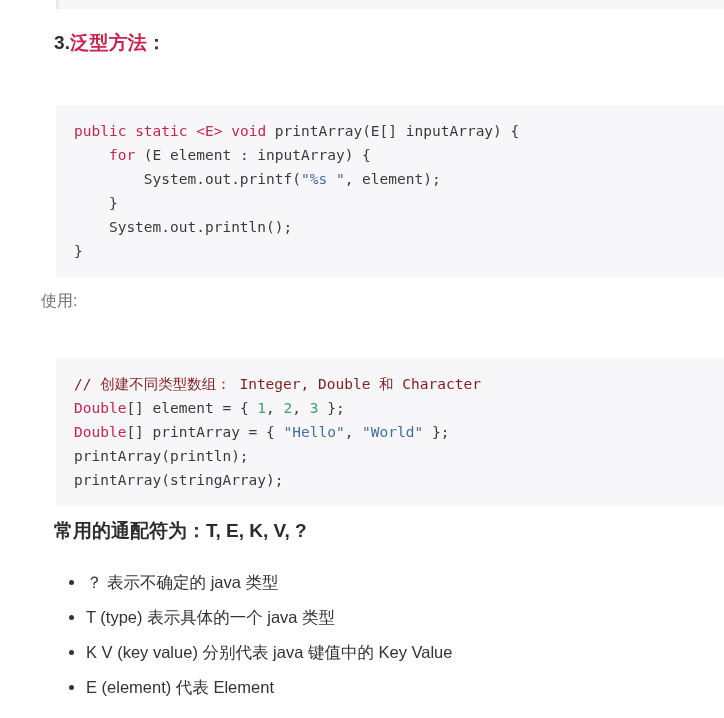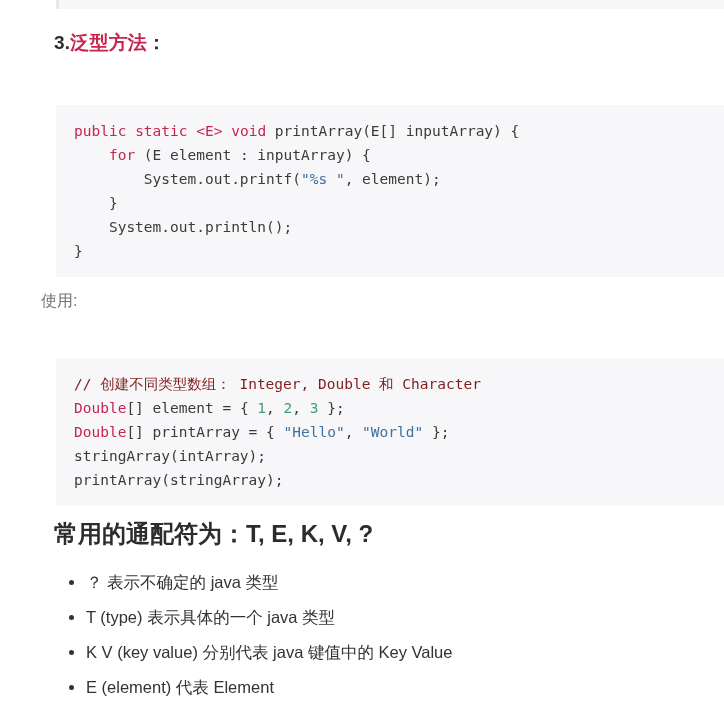--- a/index.html
+++ b/index.html
@@ -88,21 +88,21 @@
     line-height: 24px;
   }
   #usage-label {
     top: 289px;
   }
 
   .subheading {
     position: absolute;
     left: 54px;
     top: 518px;
-    font-size: 24px;
+    font-size: 19px;
     font-weight: bold;
     color: #2c2c2c;
     white-space: nowrap;
   }
 
   .bullets {
     position: absolute;
     left: 54px;
     top: 565px;
     width: 640px;
@@ -132,21 +132,21 @@
         <span class="tok-plain">System.out.printf(</span><span class="tok-str">"%s "</span><span class="tok-plain">, element);</span>
     <span class="tok-plain">}</span>
     <span class="tok-plain">System.out.println();</span>
 <span class="tok-plain">}</span></pre>
 
   <div class="para" id="usage-label">使用:</div>
 
   <pre class="codeblock" id="code-usage"><span class="tok-cmt">// 创建不同类型数组： Integer, Double 和 Character</span>
 <span class="tok-type">Double</span><span class="tok-plain">[] element = { </span><span class="tok-num">1</span><span class="tok-plain">, </span><span class="tok-num">2</span><span class="tok-plain">, </span><span class="tok-num">3</span> <span class="tok-plain">};</span>
 <span class="tok-type">Double</span><span class="tok-plain">[] printArray = { </span><span class="tok-str">"Hello"</span><span class="tok-plain">, </span><span class="tok-str">"World"</span> <span class="tok-plain">};</span>
-<span class="tok-plain">stringArray(intArray);</span>
+<span class="tok-plain">printArray(println);</span>
 <span class="tok-plain">printArray(stringArray);</span></pre>
 
   <div class="subheading">常用的通配符为：T, E, K, V, ?</div>
 
   <ul class="bullets">
     <li>？ 表示不确定的 java 类型</li>
     <li>T (type) 表示具体的一个 java 类型</li>
     <li>K V (key value) 分别代表 java 键值中的 Key Value</li>
     <li>E (element) 代表 Element</li>
   </ul>

